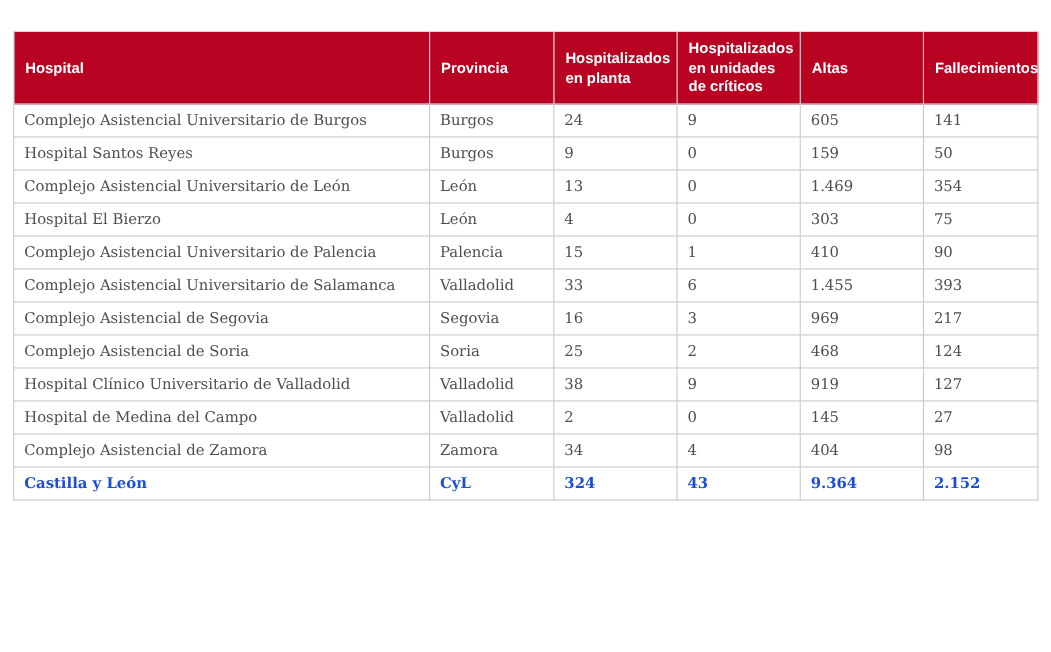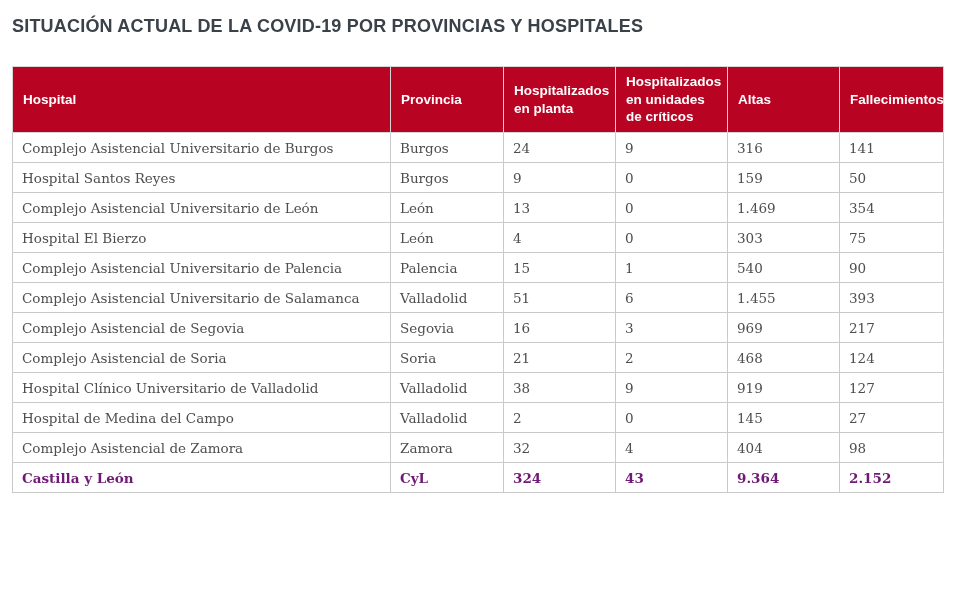--- a/index.html
+++ b/index.html
@@ -54,35 +54,34 @@
     height: 30px;
     box-sizing: border-box;
     border: 1px solid var(--border, #C9C9C9);
     vertical-align: middle;
     background: #ffffff;
     white-space: nowrap;
     overflow: hidden;
   }
   table.data-table tr.total-row td {
     font-weight: bold;
-    color: #701a75;
+    color: #1d4ed8;
   }
   col.c-hospital { width: 378px; }
   col.c-provincia { width: 113px; }
   col.c-planta { width: 112px; }
   col.c-criticos { width: 112px; }
   col.c-altas { width: 112px; }
   col.c-fallecimientos { width: 104px; }
 </style>
 </head>
 <body>
 
 <div class="page">
 
-  <h1 class="page-title">SITUACIÓN ACTUAL DE LA COVID-19 POR PROVINCIAS Y HOSPITALES</h1>
 
   <table class="data-table">
     <colgroup>
       <col class="c-hospital">
       <col class="c-provincia">
       <col class="c-planta">
       <col class="c-criticos">
       <col class="c-altas">
       <col class="c-fallecimientos">
     </colgroup>
@@ -95,21 +94,21 @@
         <th>Altas</th>
         <th>Fallecimientos</th>
       </tr>
     </thead>
     <tbody>
         <tr>
           <td>Complejo Asistencial Universitario de Burgos</td>
           <td>Burgos</td>
           <td>24</td>
           <td>9</td>
-          <td>316</td>
+          <td>605</td>
           <td>141</td>
         </tr>
         <tr>
           <td>Hospital Santos Reyes</td>
           <td>Burgos</td>
           <td>9</td>
           <td>0</td>
           <td>159</td>
           <td>50</td>
         </tr>
@@ -127,43 +126,43 @@
           <td>4</td>
           <td>0</td>
           <td>303</td>
           <td>75</td>
         </tr>
         <tr>
           <td>Complejo Asistencial Universitario de Palencia</td>
           <td>Palencia</td>
           <td>15</td>
           <td>1</td>
-          <td>540</td>
+          <td>410</td>
           <td>90</td>
         </tr>
         <tr>
           <td>Complejo Asistencial Universitario de Salamanca</td>
           <td>Valladolid</td>
-          <td>51</td>
+          <td>33</td>
           <td>6</td>
           <td>1.455</td>
           <td>393</td>
         </tr>
         <tr>
           <td>Complejo Asistencial de Segovia</td>
           <td>Segovia</td>
           <td>16</td>
           <td>3</td>
           <td>969</td>
           <td>217</td>
         </tr>
         <tr>
           <td>Complejo Asistencial de Soria</td>
           <td>Soria</td>
-          <td>21</td>
+          <td>25</td>
           <td>2</td>
           <td>468</td>
           <td>124</td>
         </tr>
         <tr>
           <td>Hospital Clínico Universitario de Valladolid</td>
           <td>Valladolid</td>
           <td>38</td>
           <td>9</td>
           <td>919</td>
@@ -173,21 +172,21 @@
           <td>Hospital de Medina del Campo</td>
           <td>Valladolid</td>
           <td>2</td>
           <td>0</td>
           <td>145</td>
           <td>27</td>
         </tr>
         <tr>
           <td>Complejo Asistencial de Zamora</td>
           <td>Zamora</td>
-          <td>32</td>
+          <td>34</td>
           <td>4</td>
           <td>404</td>
           <td>98</td>
         </tr>
         <tr class="total-row">
           <td>Castilla y León</td>
           <td>CyL</td>
           <td>324</td>
           <td>43</td>
           <td>9.364</td>

